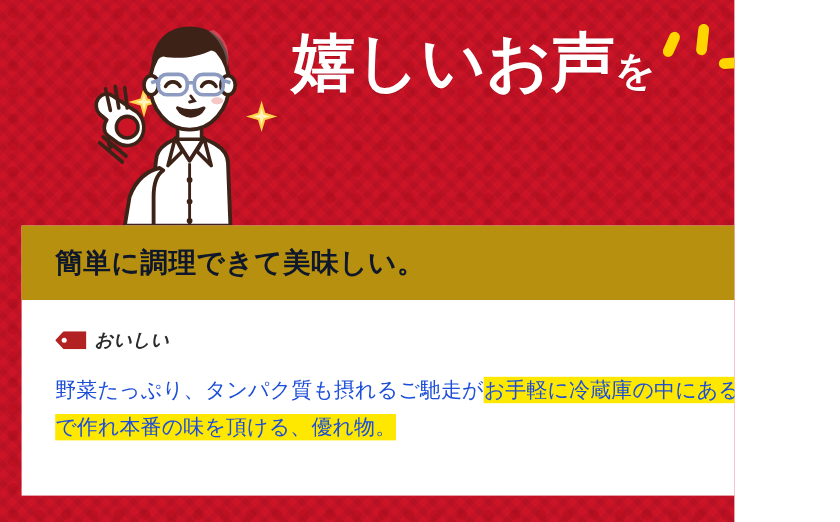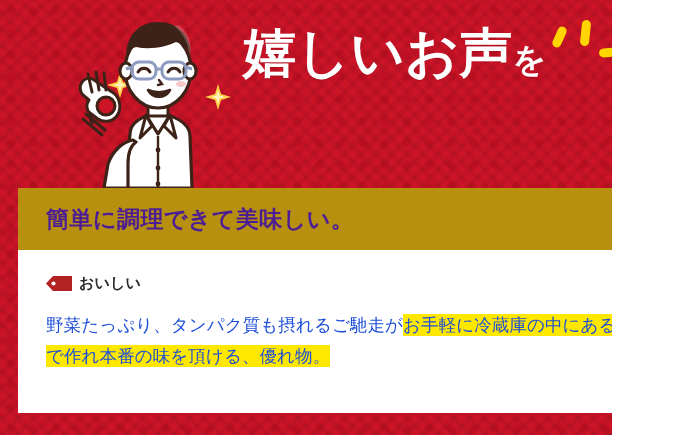--- a/index.html
+++ b/index.html
@@ -87,29 +87,29 @@
     background:#ffffff;
   }
   #card-header {
     height:62px;
     background:#b8900f;
     display:flex;
     align-items:center;
     padding-left:28px;
   }
   #card-header-title {
-    color:#4c1d95;
+    color:#0f172a;
     font-size:23px;
     font-weight:700;
     letter-spacing:0.02em;
   }
 
   #card-body { padding:24px 26px 0 28px; }
 
-  #tag-row { display:flex; align-items:center; gap:26px; margin-bottom:17px; }
+  #tag-row { display:flex; align-items:center; gap:26px; margin-bottom:17px;font-style:italic; }
   .tag-item { display:flex; align-items:center; gap:7px; }
   .tag-icon { width:26px; height:15px; display:block; flex:none; }
   .tag-label {
     font-size:15px;
     font-weight:700;
     color:#2b2b2b;
     letter-spacing:0.01em;
   }
 
   #review-text {

